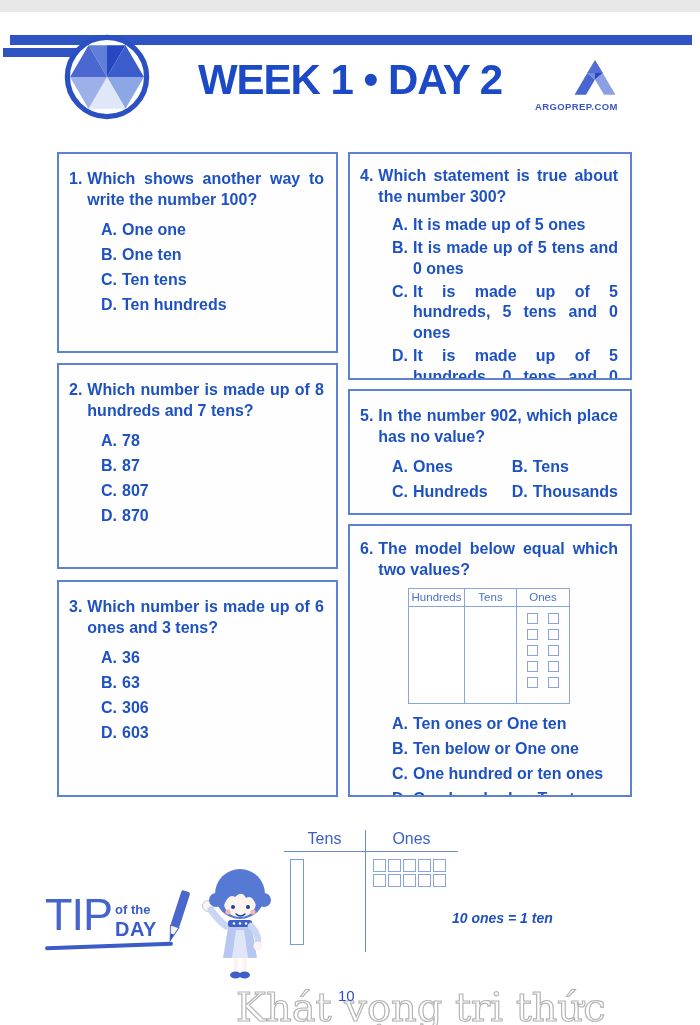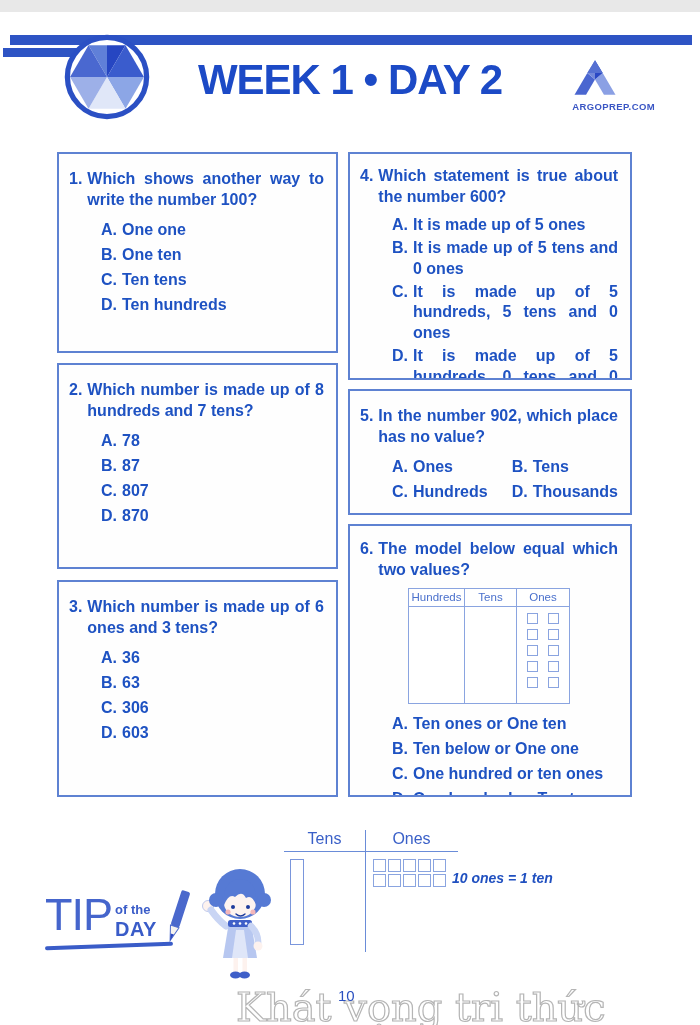--- a/index.html
+++ b/index.html
@@ -12,21 +12,21 @@
   
   .bar { position:absolute; background:#2e54c4; }
   .bar-top    { left:10px; top:23px; width:682px; height:10px; }
   .bar-second { left:3px;  top:36px; width:116px; height:9px; }
   .bar-bottom { left:57px; top:1017px; width:643px; height:7px; }
   .hexlogo { position:absolute; left:63px; top:21px; width:88px; height:88px; }
   .title {
     position:absolute; left:160px; top:44px; width:380px; text-align:center;
     font-size:42px; font-weight:800; letter-spacing:-1px; color:#1c4ac6;
   }
-  .brand { position:absolute; left:535px; top:40px; width:120px; text-align:right; }
+  .brand { position:absolute; left:535px; top:40px; width:120px; text-align:left; }
   .brand svg { display:block; margin:0 auto; }
   .brand-text { margin-top:3px; font-size:9.5px; font-weight:700; letter-spacing:.4px; color:#3a56c4; }
 
   
   .qbox {
     position:absolute; background:#fefefe; border:2px solid #5e82d2;
     color:#1e52c2; padding:14px 12px 8px 10px; overflow:hidden;
   }
   #q1 { left:57px;  top:140px; width:281px; height:201px; }
   #q2 { left:57px;  top:351px; width:281px; height:206px; }
@@ -69,21 +69,21 @@
     font-style:italic; font-weight:600; font-size:13.5px; color:#2050c0;
   }
   .tip-table { position:absolute; left:284px; top:818px; width:174px; height:122px; }
   .tip-head { display:grid; grid-template-columns:81px 93px; border-bottom:1.5px solid #6a8cd8; }
   .tip-head div { text-align:center; font-size:16px; color:#3a60c8; padding-bottom:3px; }
   .tip-vline { position:absolute; left:81px; top:0; height:122px; border-left:1.5px solid #6a8cd8; }
   .tip-rod { position:absolute; left:6px; top:29px; width:14px; height:86px; border:1.5px solid #7a96dc; background:#fff; }
   .sq-grid-h { position:absolute; left:89px; top:29px; display:grid; grid-template-columns:repeat(5,13px); gap:2px; }
   .sq-grid-h .sq { width:13px; height:13px; }
   .tip-eq {
-    position:absolute; left:452px; top:858px;
+    position:absolute; left:452px; top:898px;
     font-style:italic; font-weight:600; font-size:14px; color:#2050c0;
   }
   .tip-note {
     position:absolute; left:450px; top:893px; width:200px;
     font-style:italic; font-weight:600; font-size:13.5px; line-height:1.42; color:#2050c0;
   }
   .tiplogo { position:absolute; left:45px; top:882px; width:160px; }
   .tiplogo-row { display:flex; align-items:flex-start; }
   .tip-word { font-size:45px; font-weight:400; color:#4565cc; line-height:.95; letter-spacing:-1px; }
   .tip-side { margin:6px 0 0 3px; color:#3a5cc8; }
@@ -211,21 +211,21 @@
       <div class="opt">
           <span class="letter">D.</span>
           <span class="otext">603</span>
         </div>
     </div>
   </div>
 
   <div class="qbox" id="q4">
     <div class="qhead">
       <span class="qnum">4.</span>
-      <span class="qtext">Which statement is true about the number 600?</span>
+      <span class="qtext">Which statement is true about the number 300?</span>
     </div>
     <div class="opts">
       <div class="opt">
           <span class="letter">A.</span>
           <span class="otext">It is made up of 5 ones</span>
         </div>
       <div class="opt">
           <span class="letter">B.</span>
           <span class="otext">It is made up of 5 tens and 0 ones</span>
         </div>

